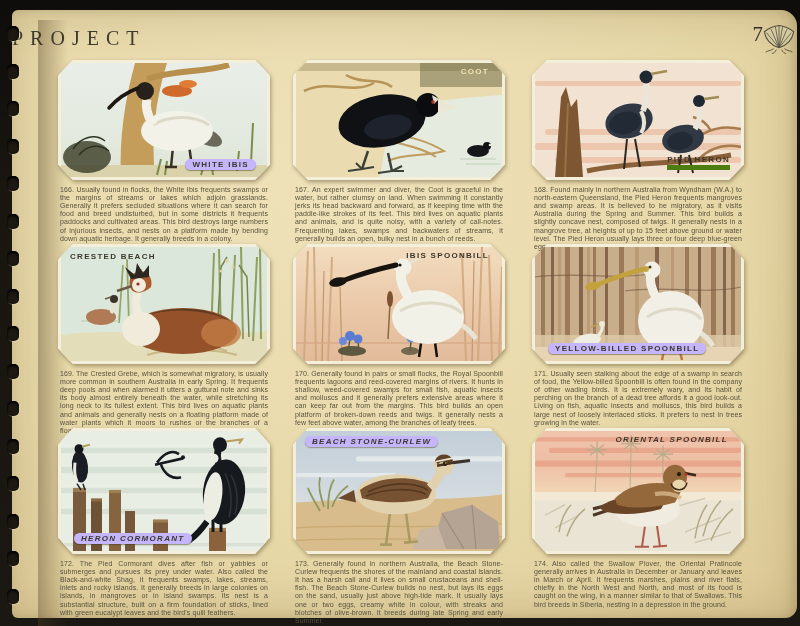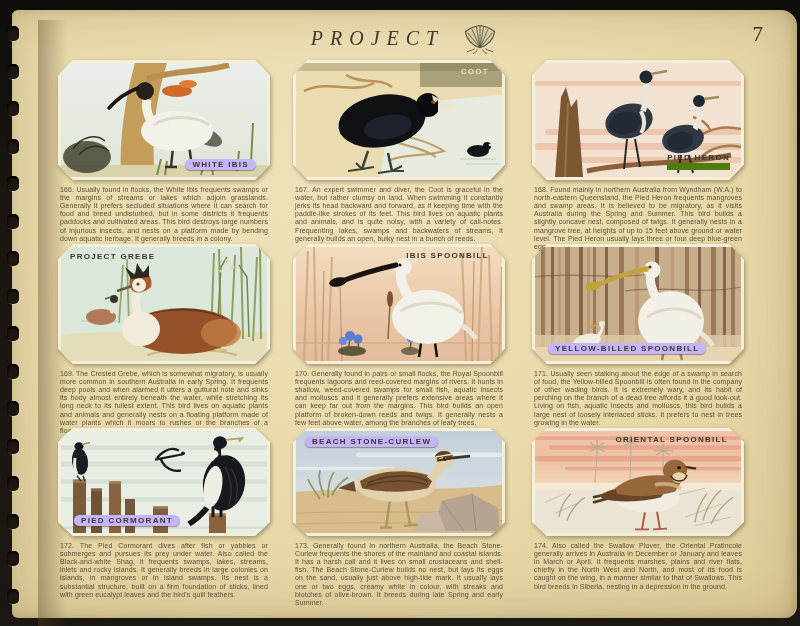--- a/index.html
+++ b/index.html
@@ -10,42 +10,42 @@
     background:radial-gradient(ellipse at 42% 28%, #efe2ba 0%, #e8d9a9 55%, #ddcb97 100%);
     border-radius:6px 16px 12px 6px;
     box-shadow:inset 0 0 50px rgba(120,95,45,.28), inset -4px 0 10px rgba(90,70,35,.2);}
   .gutter{position:absolute;left:26px;top:10px;width:30px;height:608px;
     background:linear-gradient(90deg,rgba(85,65,35,.38),rgba(85,65,35,0));}
   .binding{position:absolute;left:7px;top:26px;width:18px;height:578px;z-index:4;
     display:flex;flex-direction:column;justify-content:space-between;}
   .hole{width:12px;height:15px;background:#1d1812;border-radius:5px;
     box-shadow:inset 0 2px 3px #000, 1px 1px 0 rgba(240,226,180,.4);}
   .header{position:absolute;top:12px;left:0;width:100%;display:flex;
-    justify-content:center;align-items:center;gap:18px;font-style:italic;}
+    justify-content:space-between;align-items:center;gap:18px;}
   .title{font-family:"Liberation Serif",serif;font-size:20px;letter-spacing:7px;
     color:#3e3a2d;}
   .shell{width:36px;height:32px;}
   .pagenum{position:absolute;top:12px;right:34px;font-family:"Liberation Serif",serif;
     font-size:21px;color:#34302a;}
   .cell{position:absolute;width:212px;}
   .c1{left:46px}.c2{left:281px}.c3{left:520px}
   .r1{top:50px}.r2{top:234px}.r3{top:418px}
   .cardwrap{filter:drop-shadow(1px 2px 2px rgba(70,55,25,.45));}
   .card{position:relative;height:120px;background:#f4efdb;padding:3px;box-sizing:border-box;
     clip-path:polygon(7% 0,93% 0,100% 13%,100% 87%,93% 100%,7% 100%,0 87%,0 13%);}
-  .r3 .card{height:108px;}
+  .r3 .card{height:126px;font-style:italic;}
   .card svg{width:100%;height:100%;display:block;}
   .caption{margin:6px 2px 0;font-size:7px;line-height:1.16;color:#57513d;
     text-align:justify;letter-spacing:.1px;}
   .tag{position:absolute;font-size:8px;letter-spacing:1.3px;color:#3c372c;
     white-space:nowrap;font-weight:bold;}
   .tag.pill{background:#c4b5fd;border-radius:7px;padding:1px 7px;
     box-shadow:0 1px 1px rgba(60,50,20,.45);}
   .tag.light{color:#f0e2b2;font-weight:bold;margin-left:12px;}
-  .tag.rule{border-bottom:7px solid #4d7c0f;padding-bottom:1px;}
+  .tag.rule{border-bottom:5px solid #4d7c0f;padding-bottom:1px;}
   .pos-br{right:14px;bottom:10px}.pos-bl{left:16px;bottom:10px}
   .pos-tl{left:12px;top:8px}.pos-tr{right:16px;top:7px}
 </style>
 </head>
 <body>
 
 <div class="stage">
   <div class="page">
     <div class="gutter"></div>
 
@@ -203,21 +203,21 @@
           <path d="M72 74 C105 56 152 58 174 78 L160 70 C130 60 95 62 72 74 Z" fill="#5d3a20"></path>
           <ellipse cx="160" cy="86" rx="20" ry="14" fill="#c07c44" opacity=".8"></ellipse>
           <ellipse cx="80" cy="82" rx="19" ry="17" fill="#f0ebdb"></ellipse>
           <path d="M78 70 C74 60 74 52 77 45" stroke="#f0ebdb" stroke-width="8" fill="none"></path>
           <path d="M70 42 C66 34 70 26 78 24 C88 24 92 32 90 40 C84 46 74 48 70 42 Z" fill="#a85c30"></path>
           <circle cx="78" cy="38" r="7" fill="#f0ebdb"></circle>
           <path d="M70 32 L64 20 L74 28 L76 16 L82 26 L88 18 L88 30 Z" fill="#2c2620"></path>
           <path d="M71 39 L56 44" stroke="#6b5a46" stroke-width="2.5"></path>
           <circle cx="77" cy="37" r="1.6" fill="#8c2a1a"></circle>
         </svg>
-        <span class="tag pos-tl">PROJECT GREBE</span>
+        <span class="tag pos-tl">CRESTED BEACH</span>
       </div>
         </div>
       <p class="caption">169. The Crested Grebe, which is somewhat migratory, is usually more common in southern Australia in early Spring. It frequents deep pools and when alarmed it utters a guttural note and sinks its body almost entirely beneath the water, while stretching its long neck to its fullest extent. This bird lives on aquatic plants and animals and generally nests on a floating platform made of water plants which it moors to rushes or the branches of a floating tree.</p>
     </section>
 
     <section class="cell c2 r2">
       <div class="cardwrap">
           <div class="card">
         <svg viewBox="0 0 206 114" preserveAspectRatio="none">
           <defs>
@@ -355,21 +355,21 @@
           <path d="M146 86 C140 94 134 100 128 104" stroke="#14171a" stroke-width="6" fill="none"></path>
           <path d="M152 84 L152 96 M160 86 L160 96" stroke="#14171a" stroke-width="3"></path>
           <ellipse cx="163" cy="58" rx="21" ry="31" fill="#16191d" transform="rotate(6 163 58)"></ellipse>
           <ellipse cx="152" cy="62" rx="9" ry="23" fill="#edeee3" transform="rotate(8 152 62)"></ellipse>
           <path d="M170 42 C176 52 178 66 174 80 M164 40 C170 52 172 68 168 82" stroke="#2e343a" stroke-width="1.5" fill="none"></path>
           <path d="M158 32 C156 26 156 20 158 15" stroke="#16191d" stroke-width="7" fill="none"></path>
           <circle cx="153" cy="26" r="4.5" fill="#edeee3"></circle>
           <circle cx="159" cy="13" r="7" fill="#16191d"></circle>
           <path d="M165 10 L181 8 L178 12" stroke="#b8a060" stroke-width="2" fill="none"></path>
         </svg>
-        <span class="tag pill pos-bl">PIED CORMORANT</span>
+        <span class="tag pill pos-bl">HERON CORMORANT</span>
       </div>
         </div>
       <p class="caption">172. The Pied Cormorant dives after fish or yabbies or submerges and pursues its prey under water. Also called the Black-and-white Shag, it frequents swamps, lakes, streams, inlets and rocky islands. It generally breeds in large colonies on islands, in mangroves or in island swamps. Its nest is a substantial structure, built on a firm foundation of sticks, lined with green eucalypt leaves and the bird's quill feathers.</p>
     </section>
 
     <section class="cell c2 r3">
       <div class="cardwrap">
           <div class="card">
         <svg viewBox="0 0 206 114" preserveAspectRatio="none">
           <defs>

